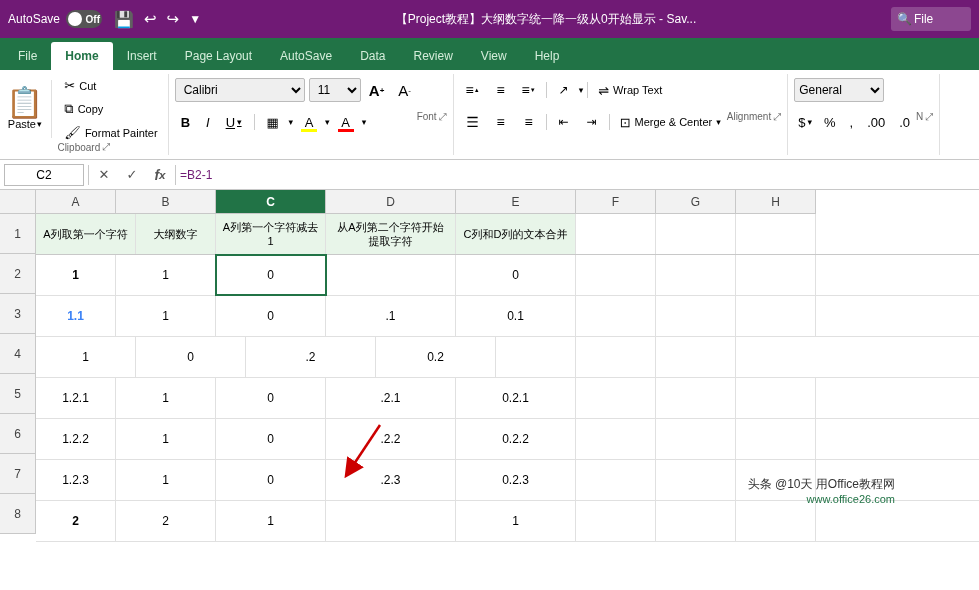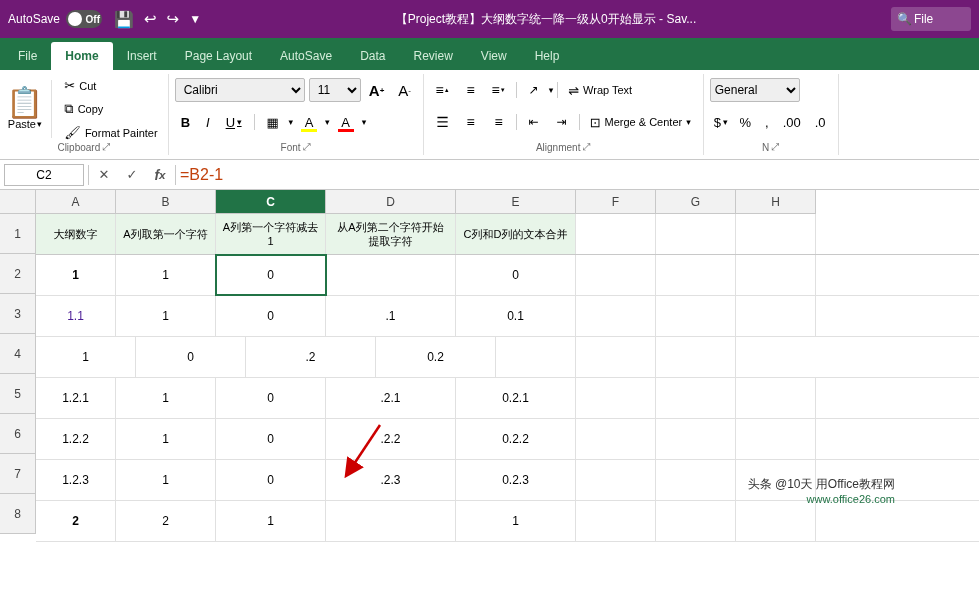--- a/index.html
+++ b/index.html
@@ -264,22 +264,22 @@
       width: 22px;
       height: 22px;
       display: flex;
       align-items: center;
       justify-content: center;
     }
     #formula-input {
       flex: 1;
       border: none;
       outline: none;
-      font-size: 16px;
-      color: #c2410c;
+      font-size: 12px;
+      color: #701a75;
     }
 
     
     #spreadsheet {
       overflow: hidden;
     }
     #row-col-headers {
       display: flex;
     }
     .corner-cell {
@@ -365,36 +365,36 @@
       white-space: normal;
       line-height: 1.3;
     }
     .cell.active-cell {
       outline: 2px solid #217346;
       outline-offset: -1px;
       background: #fff;
       z-index: 2;
     }
     .cell.bold-cell { font-weight: bold; }
-    .cell.red-text { color: #4c1d95; font-weight: normal; }
+    .cell.red-text { color: #3b82f6; font-weight: bold; }
 
     
     .col-a { width: 80px; }
     .col-b { width: 100px; }
     .col-c { width: 110px; }
     .col-d { width: 130px; }
     .col-e { width: 120px; }
     .col-f { width: 80px; }
     .col-g { width: 80px; }
     .col-h { width: 80px; }
 
     
     .rg-wrap {
       display: flex;
-      flex-direction: column;
+      flex-direction: row;
       border-right: 1px solid #e0e0e0;
       padding: 4px 6px 2px 6px;
     }
     .rg-top {
       flex: 1;
       display: flex;
       align-items: center;
     }
     .rg-bottom {
       font-size: 10px;
@@ -626,22 +626,22 @@
       <div class="row-header">4</div>
       <div class="row-header">5</div>
       <div class="row-header">6</div>
       <div class="row-header">7</div>
       <div class="row-header">8</div>
     </div>
 
     <div class="grid">
 
       <div class="grid-row">
+        <div class="cell col-b header-cell">A列取第一个字符</div>
         <div class="cell col-a header-cell">大纲数字</div>
-        <div class="cell col-b header-cell">A列取第一个字符</div>
         <div class="cell col-c header-cell">A列第一个字符减去1</div>
         <div class="cell col-d header-cell">从A列第二个字符开始提取字符</div>
         <div class="cell col-e header-cell">C列和D列的文本合并</div>
         <div class="cell col-f"></div>
         <div class="cell col-g"></div>
         <div class="cell col-h"></div>
       </div>
 
       <div class="grid-row">
         <div class="cell col-a bold-cell">1</div>

